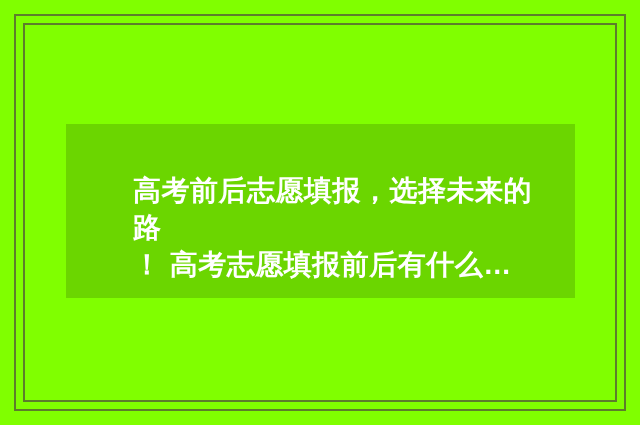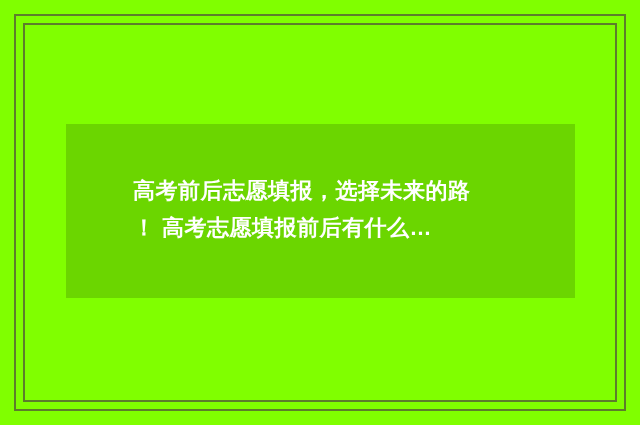--- a/index.html
+++ b/index.html
@@ -55,21 +55,21 @@
     background: rgba(0, 0, 0, 0.16);
   }
 
   
   #headline {
     position: absolute;
     left: 133px;
     top: 172px;
     width: 400px;
     color: #ffffff;
-    font-size: 22px;
+    font-size: 28px;
     font-weight: bold;
     line-height: 37px;
     letter-spacing: 0.5px;
     white-space: pre-line;
     text-align: left;
   }
 </style>
 </head>
 <body>
 

